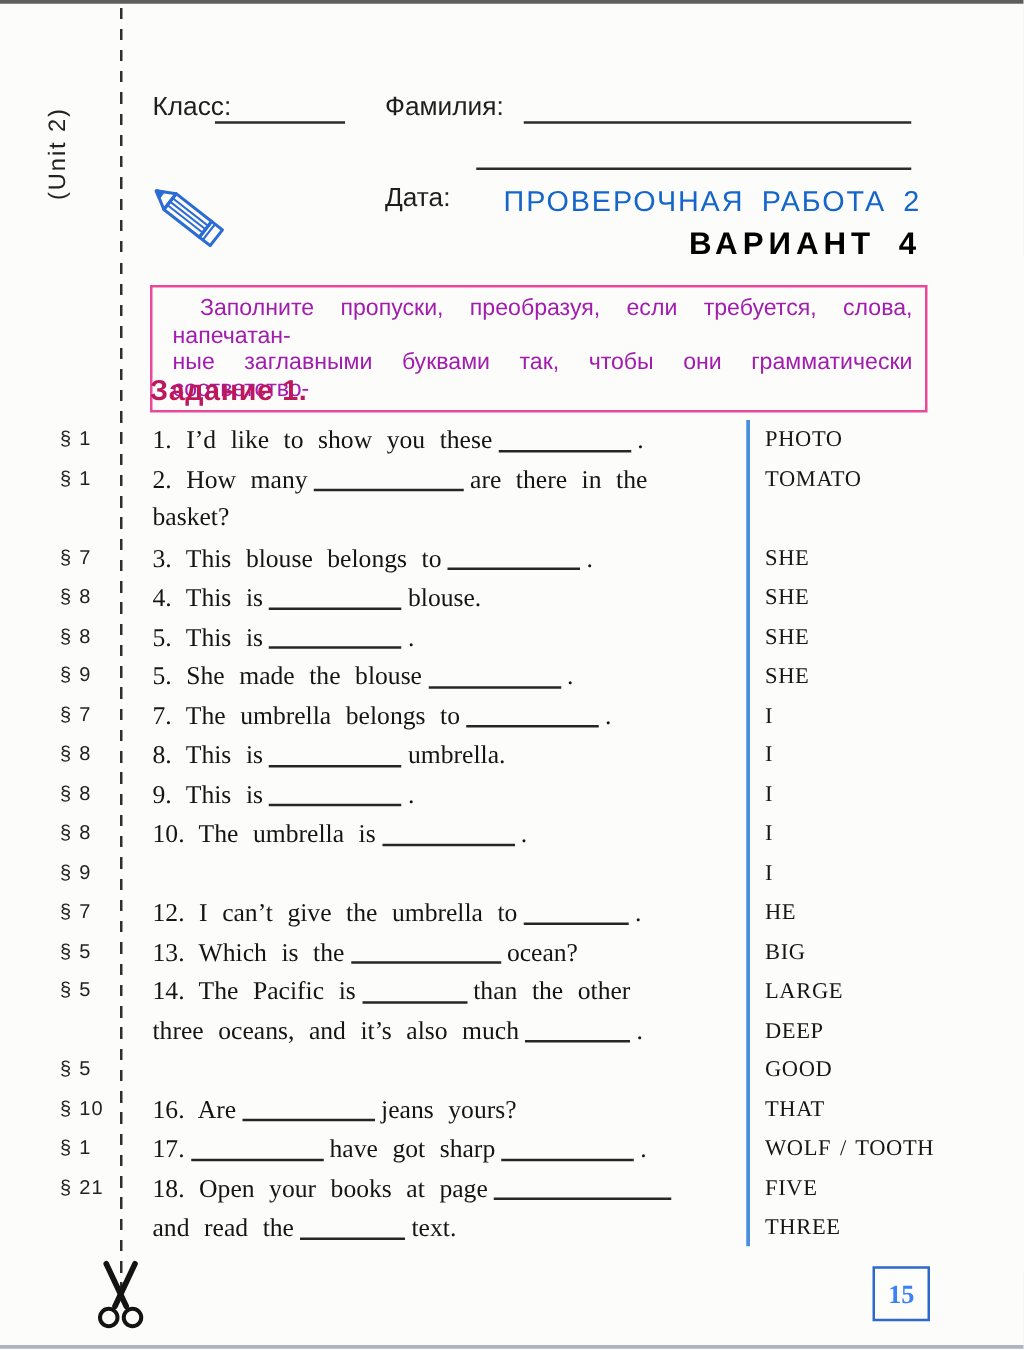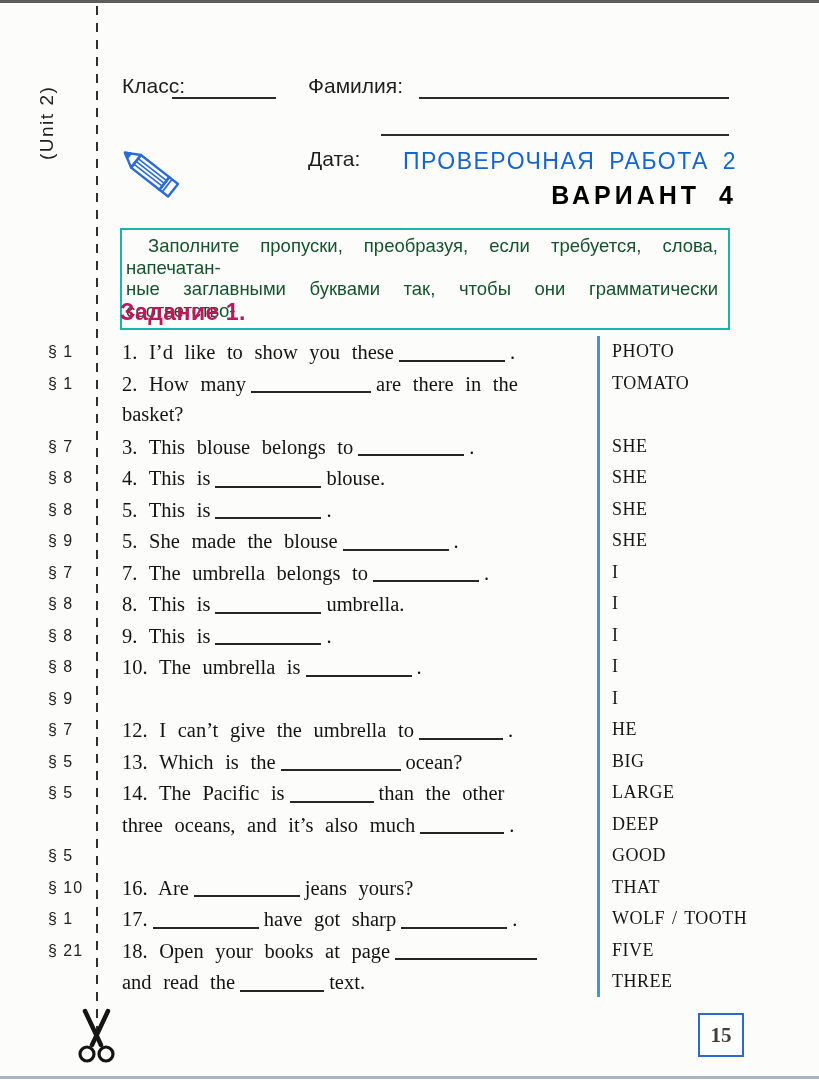--- a/index.html
+++ b/index.html
@@ -52,23 +52,23 @@
   }
   .variant-title{
     position:absolute;right:82px;top:181px;
     font-size:25px;font-weight:bold;letter-spacing:4px;color:#000000;white-space:nowrap;
     word-spacing:8px;
   }
 
   
   .instruction-box{
     position:absolute;left:120px;top:228px;width:592px;
-    border:2px solid #14b8a6;
-    padding:5px 10px 7px 4px;
-    font-size:18.5px;line-height:21.5px;color:#14532d;
+    border:2px solid #ec4899;
+    padding:5px 10px 7px 16px;
+    font-size:18.5px;line-height:21.5px;color:#a21caf;
   }
   .instruction-box .iline{text-align:justify;text-align-last:justify;word-spacing:2px;}
   .instruction-box .iline:first-child{text-indent:22px;}
   .instruction-box .iline.last{text-align-last:left;}
 
   
   .task-heading{
     position:absolute;left:120px;top:299px;
     font-size:23px;font-weight:bold;color:#be185d;letter-spacing:.5px;
   }
@@ -101,21 +101,21 @@
   .b-xl{width:142px;}
 
   
   .col-divider{position:absolute;left:597px;top:336px;width:2.5px;height:661px;background:#4690dc;}
 
   
   .page-num-box{
     position:absolute;left:698px;top:1013px;width:42px;height:40px;
     border:2.5px solid #2d68cf;background:#fdfdfc;
     display:flex;align-items:center;justify-content:center;
-    font-family:"Liberation Serif",serif;font-size:21px;font-weight:bold;color:#404040;
+    font-family:"Liberation Serif",serif;font-size:21px;font-weight:bold;color:#3b82f6;
   }
 </style>
 </head>
 <body>
 
 <div class="page">
 
   <div class="edge-top"></div>
   <div class="edge-bottom"></div>
 

